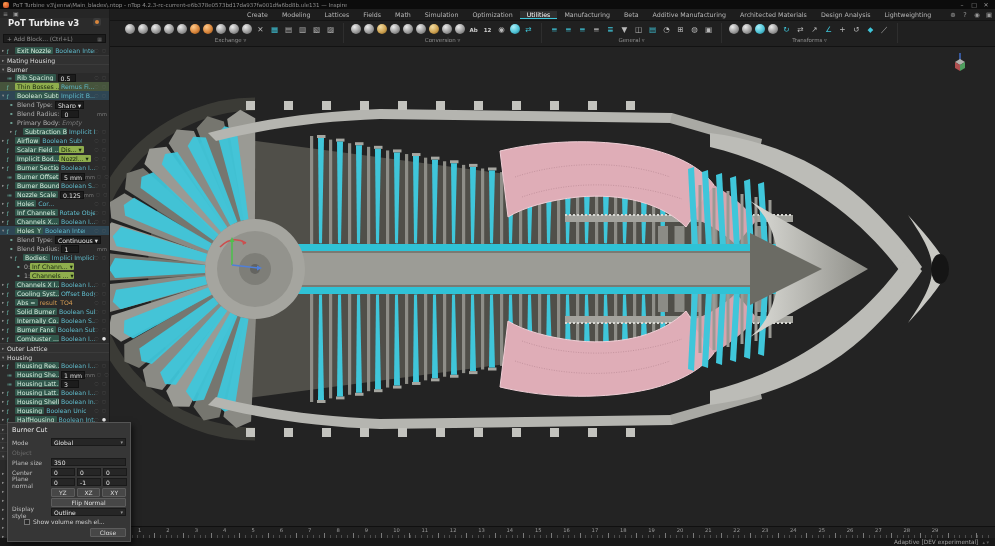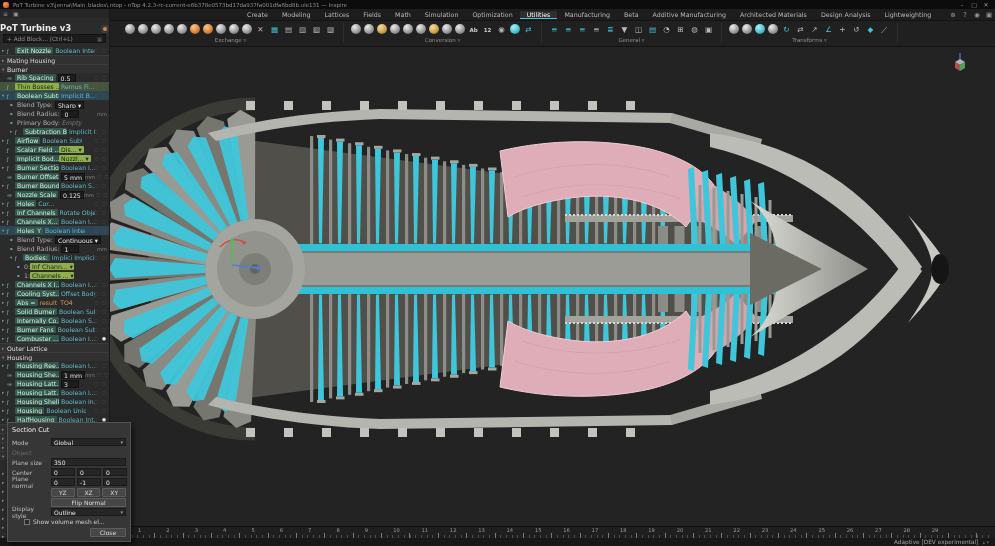--- a/index.html
+++ b/index.html
@@ -9,21 +9,21 @@
   
   .titlebar{height:9px;background:#0c0c0c;display:flex;align-items:center;padding:0 3px;color:#8f8f8f;}
   .titlebar .logo{width:6px;height:6px;border-radius:2px;background:radial-gradient(circle at 35% 30%,#ff9a4d,#b83c1e);margin-right:4px;}
   .titlebar .ttext{font-size:5.5px;white-space:nowrap;overflow:hidden;flex:1;}
   .winbtn{font-size:6px;color:#9a9a9a;width:12px;text-align:center;}
   
   .main{display:flex;height:529px;}
   
   .leftcol{width:110px;background:#2b2b2b;border-right:1px solid #1a1a1a;position:relative;overflow:hidden;}
   .ptop{height:9px;display:flex;align-items:center;gap:5px;padding:0 3px;color:#9a9a9a;font-size:6px;background:#262626;}
-  .ptitle{height:15px;display:flex;align-items:flex-end;padding:0 0;color:#ececec;font-size:8.5px;font-weight:bold;}
+  .ptitle{height:15px;display:flex;align-items:flex-start;padding:0 8px;color:#ececec;font-size:8.5px;font-weight:bold;}
   .ptitle .usr{margin-left:auto;width:8px;height:8px;border-radius:2px;background:#3a3a3a;display:flex;align-items:center;justify-content:center;}
   .ptitle .usr i{width:4px;height:4px;border-radius:50%;background:#d9863c;}
   .addblock{margin:1px 3px 2px 3px;height:9px;background:#1c1c1c;border:1px solid #121212;color:#8d8d8d;
             font-size:5.8px;display:flex;align-items:center;padding:0 3px;}
   .addblock .gr{margin-left:auto;color:#6f6f6f;font-size:5px;}
   .tree{position:absolute;top:37px;left:0;right:0;bottom:0;overflow:hidden;}
   .row{display:flex;align-items:center;height:9px;padding:0 2px;font-size:6.2px;color:#b5b5b5;white-space:nowrap;}
   .row.section{background:#313131;border-top:1px solid #3b3b3b;color:#dedede;}
   .row.sel-green{background:var(--sel-green,#46543c);}
   .row.sel-blue{background:var(--sel-blue,#2e4654);}
@@ -882,21 +882,21 @@
       </div>
     </div>
   </div>
 
   <div class="bottombar">
     <span class="statusnote">Adaptive [DEV experimental]</span>
     <span class="bbicon">▴ ▾</span>
   </div>
 
   <div class="sectioncut">
-    <div class="sc-title">Section Cut</div>
+    <div class="sc-title">Burner Cut</div>
     <div class="sc-row">
       <span class="sc-label">Mode</span>
       <span class="sc-field dd">
         <span>Global</span>
         <span class="dda">▾</span>
       </span>
     </div>
     <div class="sc-row">
       <span class="sc-label dis">Object</span>
     </div>

